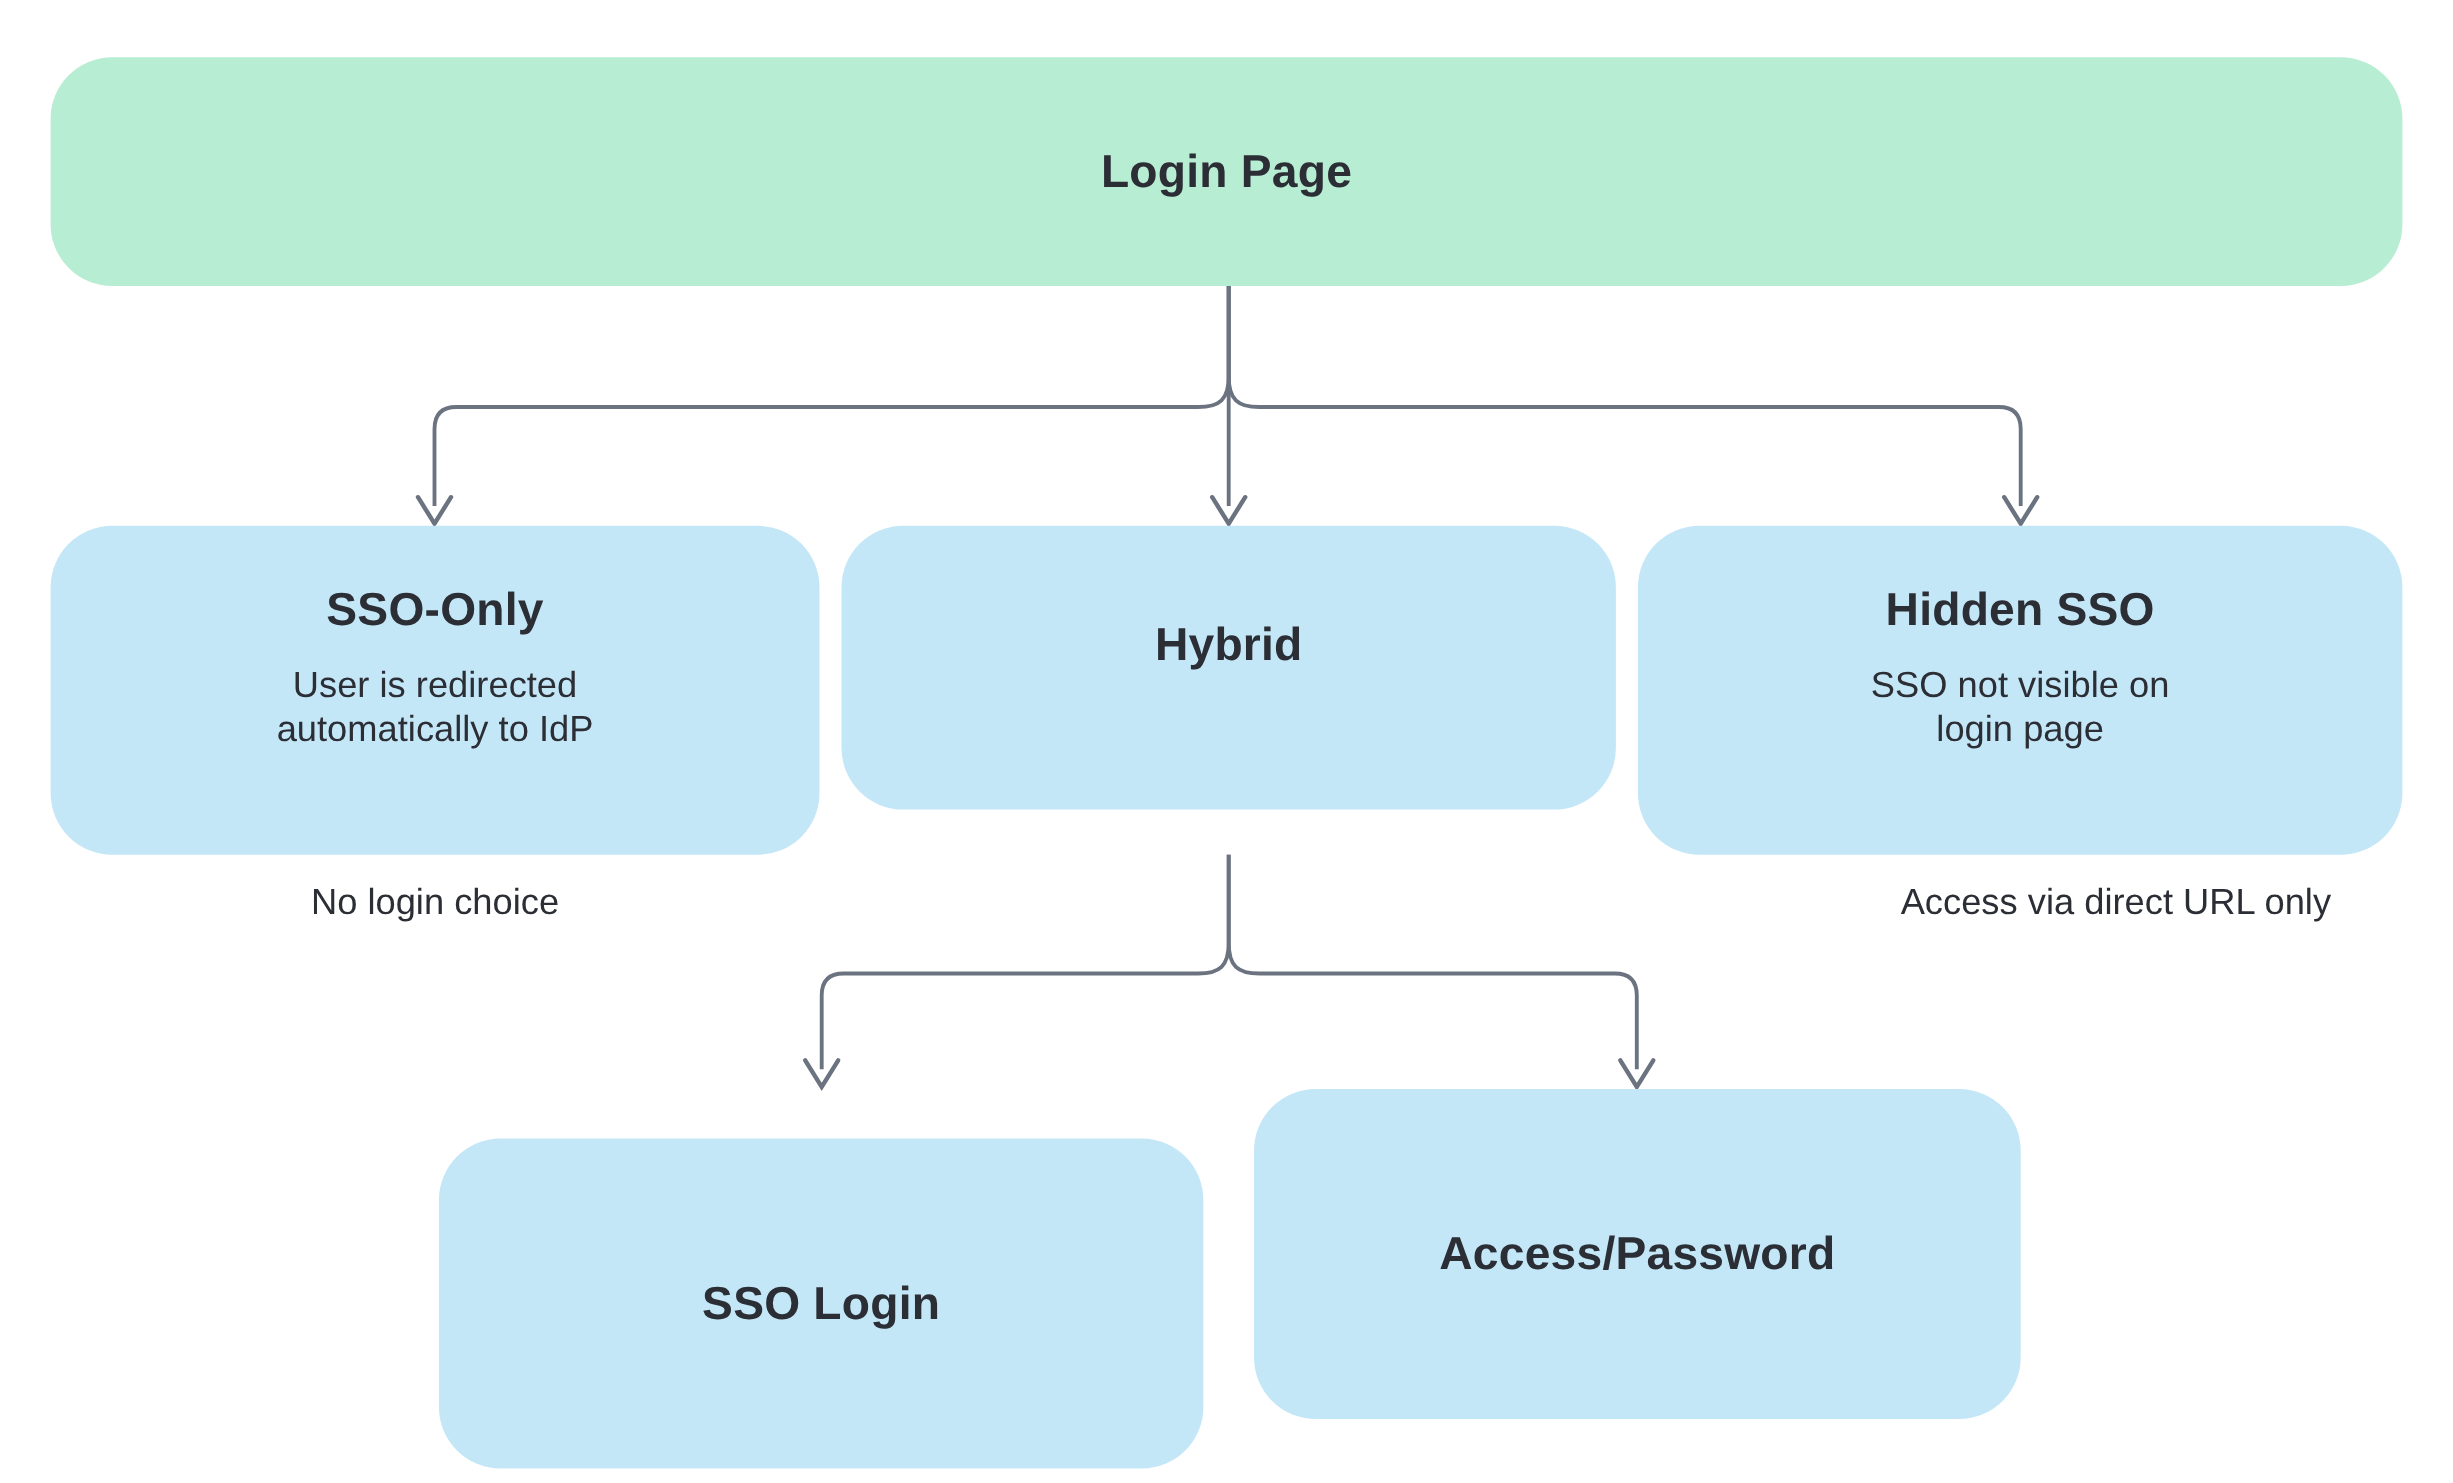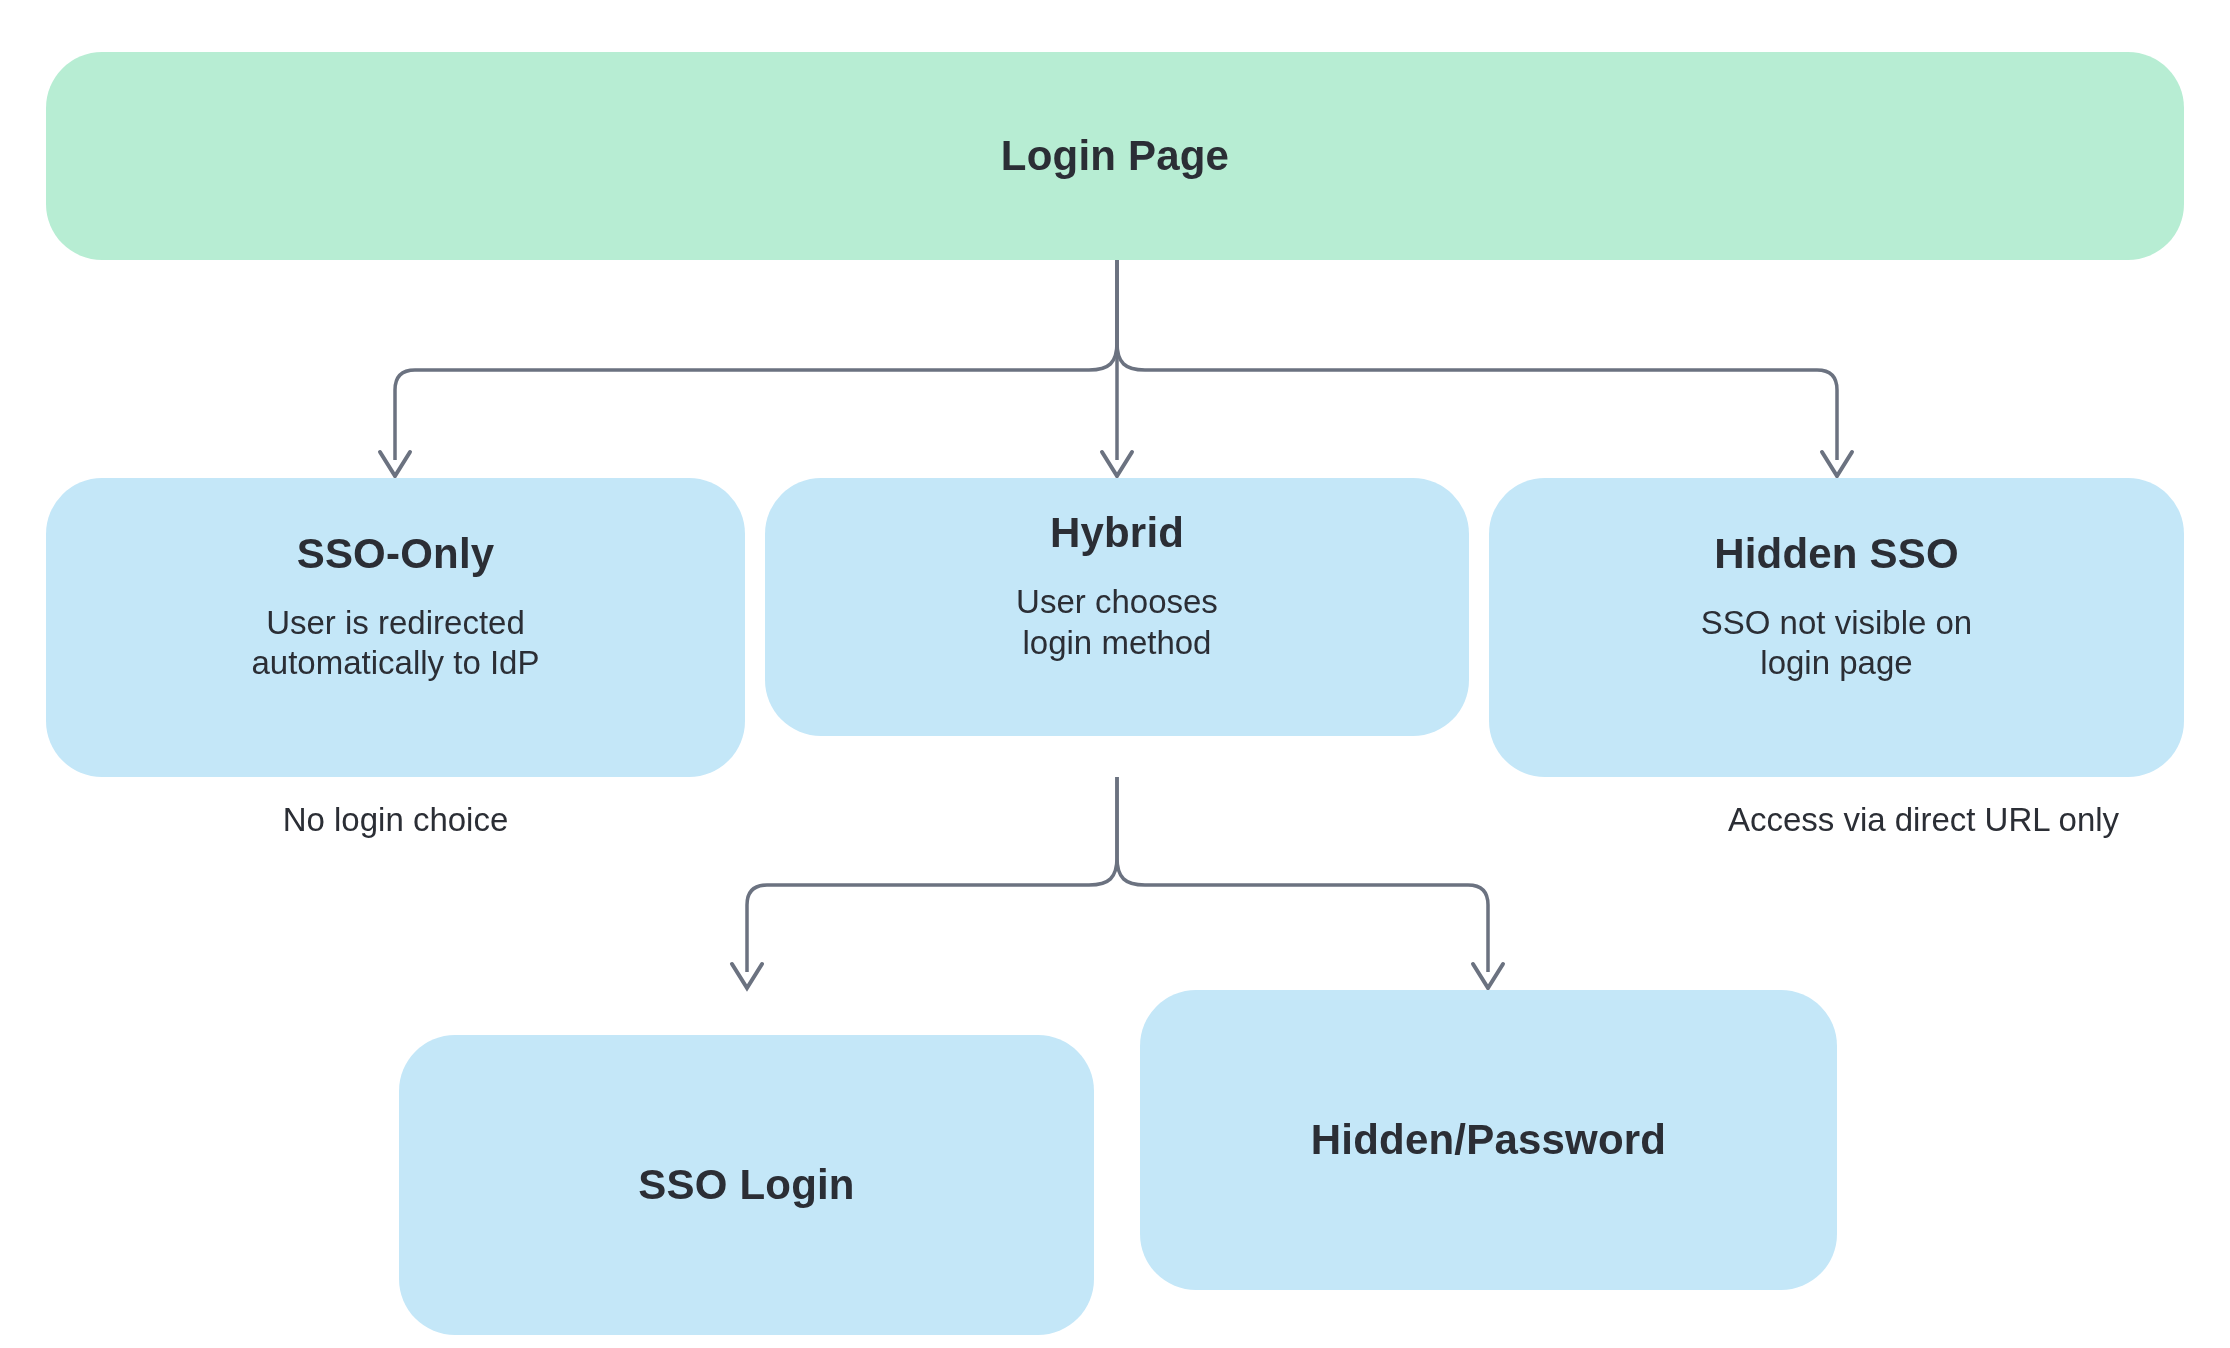--- a/index.html
+++ b/index.html
@@ -128,35 +128,33 @@
   </div>
 
   <div class="node node--option" id="node-sso-only">
     <div class="node-title">SSO-Only</div>
     <div class="node-body">User is redirected
 automatically to IdP</div>
   </div>
 
   <div class="node node--option" id="node-hybrid">
     <div class="node-title">Hybrid</div>
-    <div class="node-body">User chooses
-login method</div>
   </div>
 
   <div class="node node--option" id="node-hidden-sso">
     <div class="node-title">Hidden SSO</div>
     <div class="node-body">SSO not visible on
 login page</div>
   </div>
 
   <div class="caption" id="caption-sso-only">No login choice</div>
 
   <div class="caption" id="caption-hidden-sso">Access via direct URL only</div>
 
   <div class="node node--leaf" id="node-sso-login">
     <div class="node-title">SSO Login</div>
   </div>
 
   <div class="node node--leaf" id="node-email-password">
-    <div class="node-title">Hidden/Password</div>
+    <div class="node-title">Access/Password</div>
   </div>
 
 </div>
 
 </body></html>

